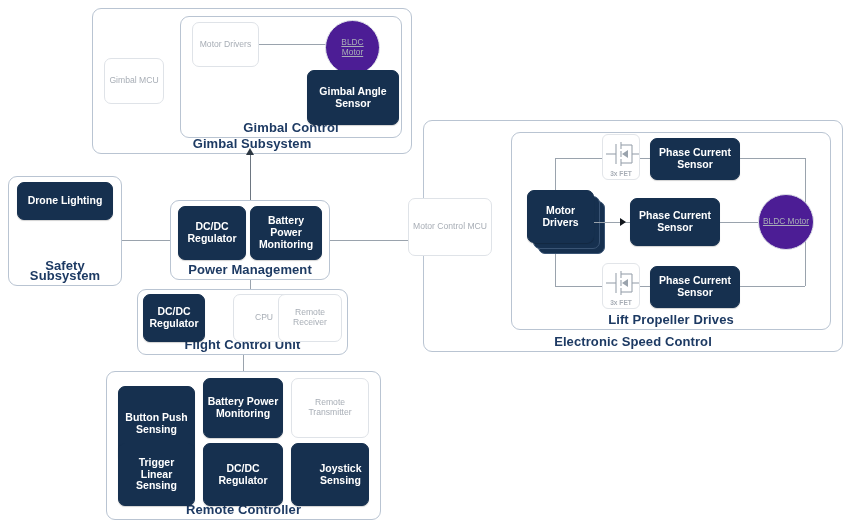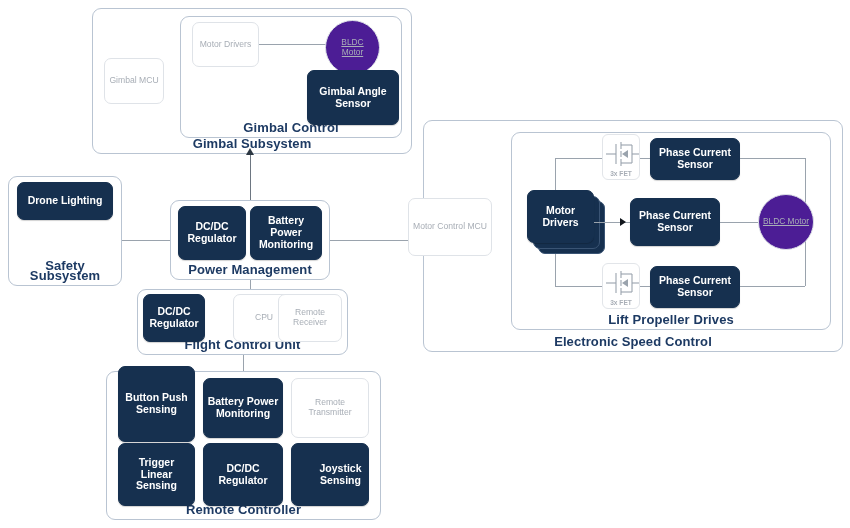--- a/index.html
+++ b/index.html
@@ -118,21 +118,21 @@
   <div class="blk ghost" style="left:211px;top:294px;width:62px;height:48px;margin-left:22px;">CPU</div>
 
   <div class="blk ghost" style="left:278px;top:294px;width:64px;height:48px;">Remote Receiver</div>
 
   <div class="ln lnv" style="left:243px;top:355px;height:16px;"></div>
 
   <div class="group" style="left:106px;top:371px;width:275px;height:149px;">
     <div class="glabel">Remote Controller</div>
   </div>
 
-  <div class="blk dark" style="left:118px;top:366px;width:77px;height:76px;">Button Push Sensing</div>
+  <div class="blk dark" style="left:118px;top:386px;width:77px;height:76px;">Button Push Sensing</div>
 
   <div class="blk dark" style="left:203px;top:378px;width:80px;height:60px;">Battery Power Monitoring</div>
 
   <div class="blk ghost" style="left:291px;top:378px;width:78px;height:60px;">Remote Transmitter</div>
 
   <div class="blk dark" style="left:118px;top:443px;width:77px;height:63px;">Trigger Linear Sensing</div>
 
   <div class="blk dark" style="left:203px;top:443px;width:80px;height:63px;">DC/DC Regulator</div>
 
   <div class="blk dark" style="left:291px;top:443px;width:78px;height:63px;padding-left:24px;">Joystick Sensing</div>

